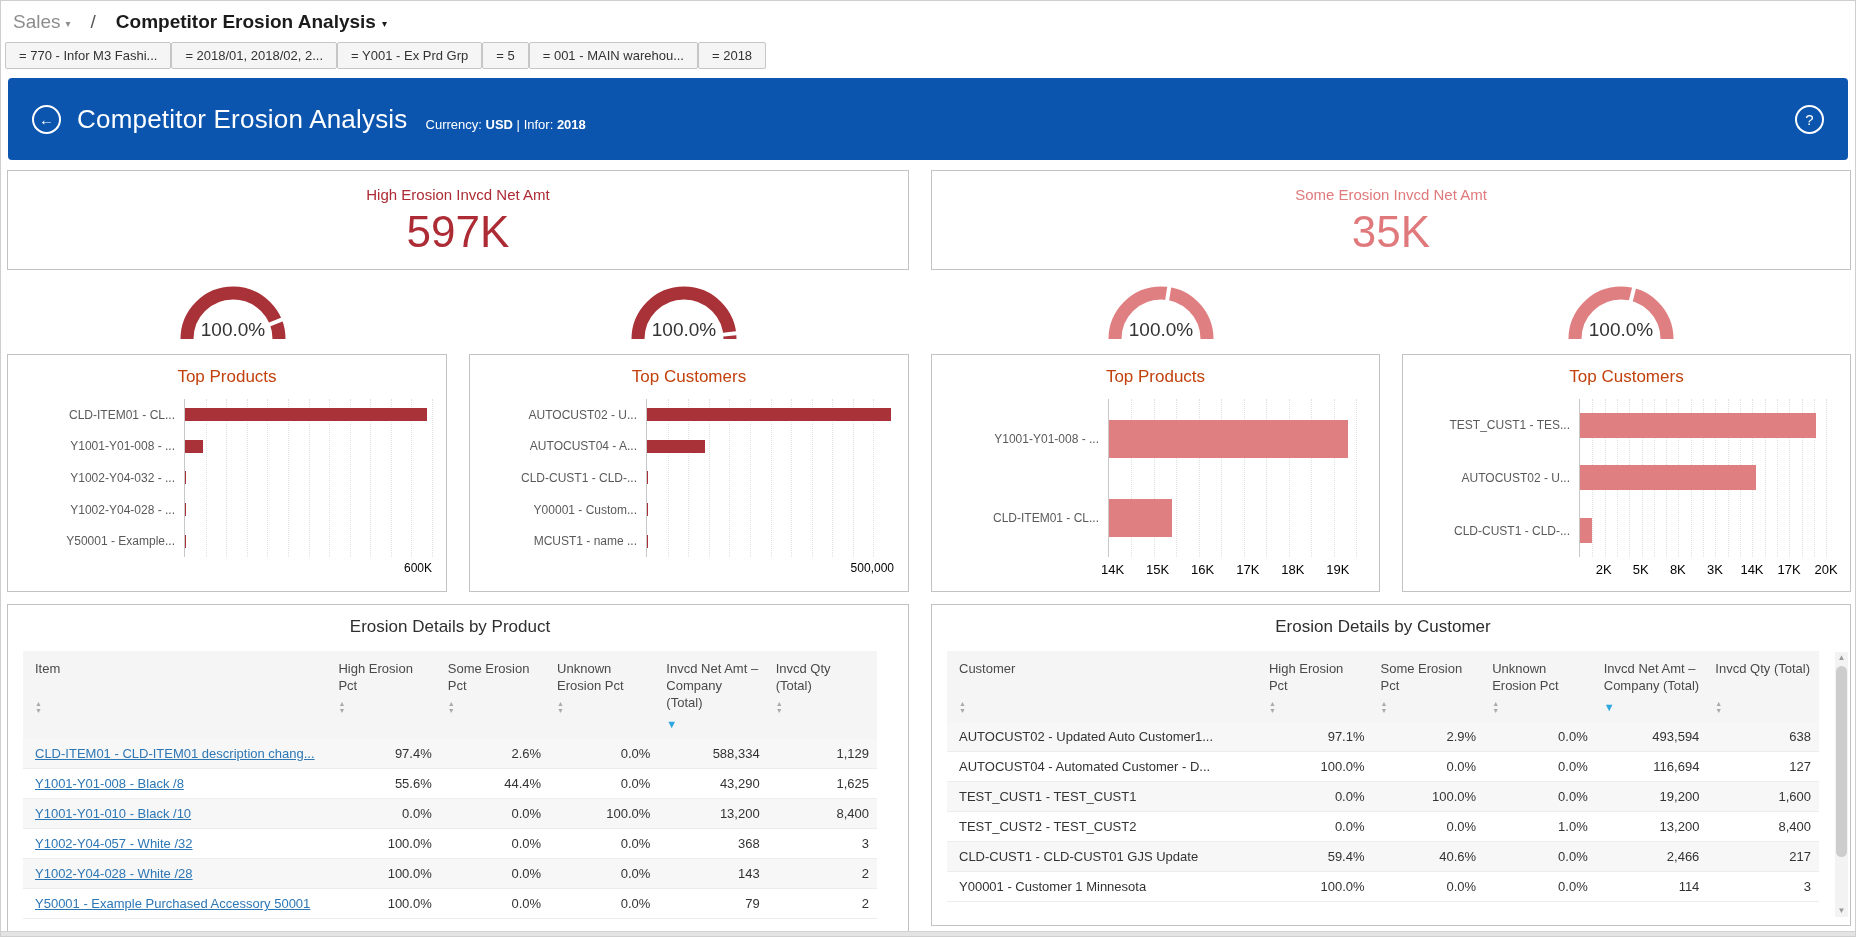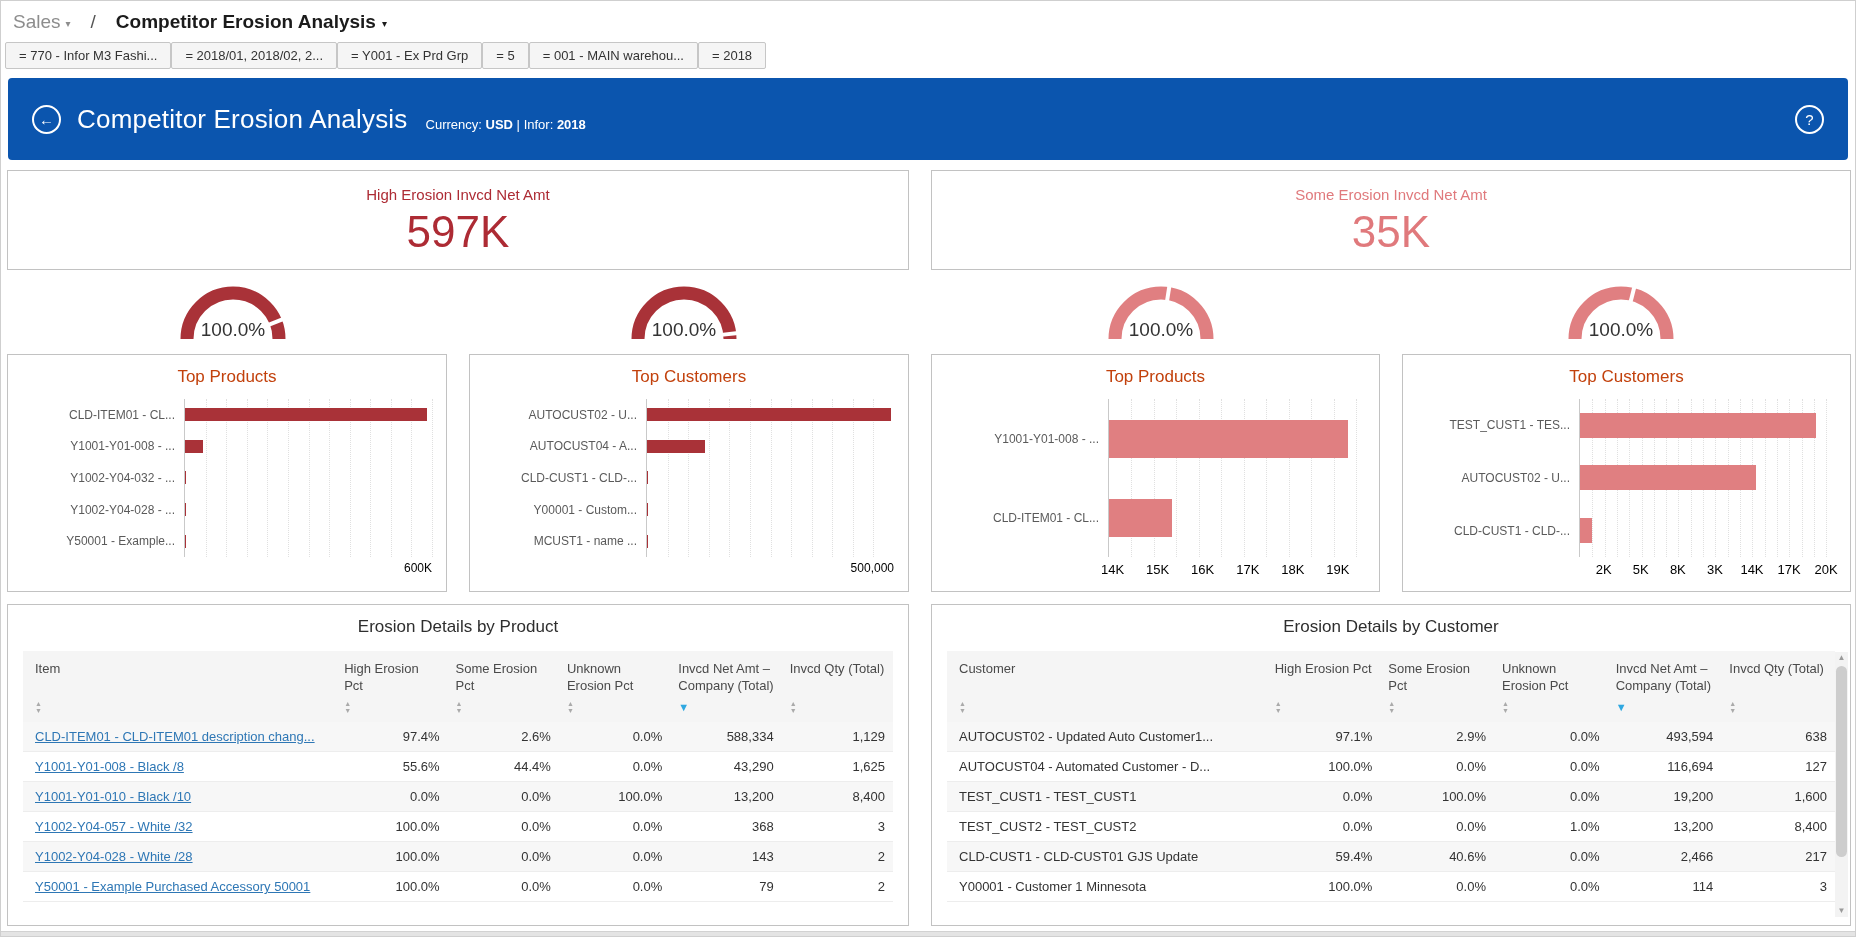--- a/index.html
+++ b/index.html
@@ -47,21 +47,21 @@
   .cplotwrap { flex:1; min-width:0; }
   .cplot { position:relative; height:158px; border-left:1px solid #c9c9c9; }
   .cgrid { position:absolute; top:0; bottom:0; width:0; border-left:1px dotted #e0e0e0; }
   .crow { position:relative; display:flex; align-items:center; }
   .cbar { position:relative; z-index:2; }
   .caxis { position:relative; height:22px; font-size:13px; color:#000000; }
   .ctick { position:absolute; top:5px; transform:translateX(-50%); }
   .cend { position:absolute; right:0; top:4px; font-size:12px; }
 
   
-  .tbl-card { position:relative; border:1px solid #c2c2c2; margin-top:12px; padding:12px 0 14px 0; background:#fff; min-height:322px; }
+  .tbl-card { position:relative; border:1px solid #c2c2c2; margin-top:12px; padding:12px 16px 14px 0; background:#fff; min-height:322px; }
   .tbl-title { text-align:center; font-size:17px; color:#2e2e2e; margin-bottom:14px; }
   table { width:calc(100% - 30px); margin:0 15px; border-collapse:collapse; font-size:13px; color:#333; table-layout:fixed; }
   thead th { background:#f5f5f5; text-align:left; font-weight:normal; color:#4a4a4a; vertical-align:top; padding:9px 8px 6px 8px; cursor:pointer; }
   thead th:first-child { padding-left:12px; }
   .th-label { min-height:34px; line-height:17px; }
   .th-sort { margin-top:6px; height:16px; }
   .th-sort span { display:block; font-size:7px; line-height:7px; color:#aaa; }
   .th-sort.active { color:#2fa8e1; font-size:11px; line-height:14px; }
   tbody td { padding:7px 8px; border-bottom:1px solid #ededed; }
   tbody td:first-child { padding-left:12px; white-space:nowrap; overflow:hidden; }

